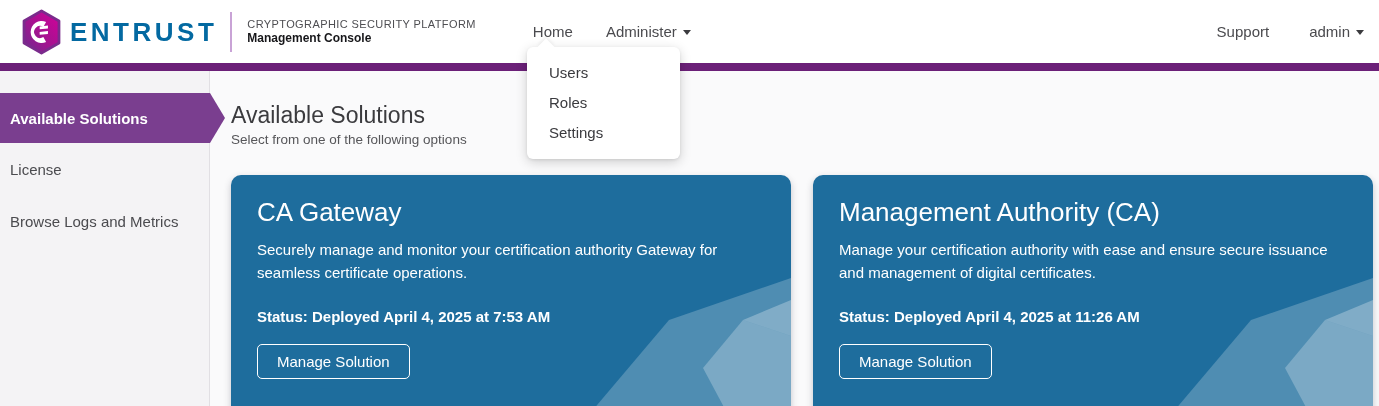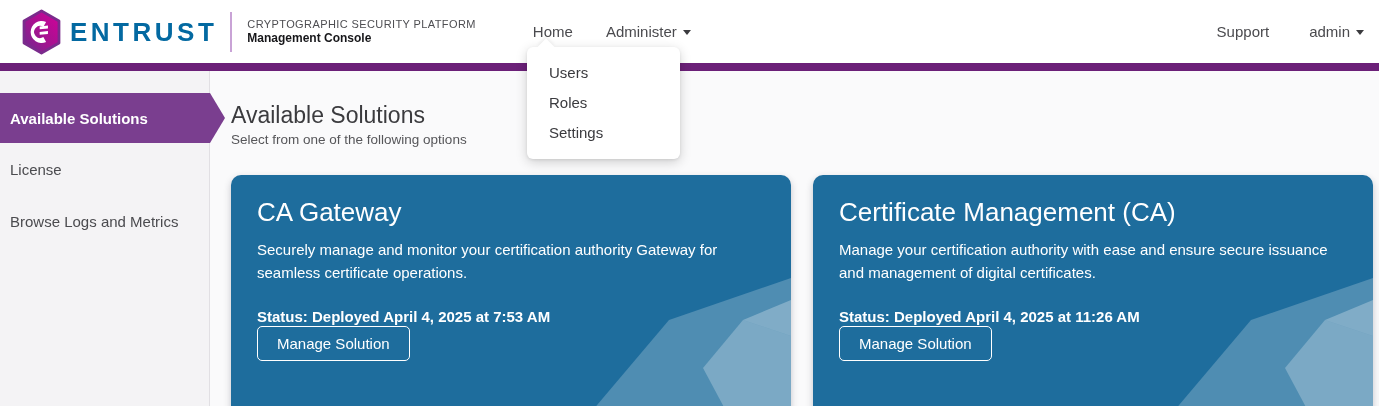--- a/index.html
+++ b/index.html
@@ -74,21 +74,21 @@
     color: #FFFFFF; padding: 22px 26px; position: relative; overflow: hidden;
     box-shadow: 0 3px 7px rgba(40,40,60,0.25);
   }
   .card-title { font-size: 26px; font-weight: 400; line-height: 1.2; position: relative; z-index: 2; }
   .card-desc {
     font-size: 15px; line-height: 1.55; margin-top: 9px; max-width: 545px;
     position: relative; z-index: 2;
   }
   .card-status { font-size: 15px; margin-top: 24px; position: relative; z-index: 2; font-weight: bold; }
   .card-button {
-    margin-top: 1px; background: transparent; border: 1px solid #FFFFFF;
+    margin-top: 19px; background: transparent; border: 1px solid #FFFFFF;
     color: #FFFFFF; border-radius: 5px; padding: 8px 19px; font-size: 15px;
     font-family: "Liberation Sans", sans-serif; cursor: pointer;
     position: relative; z-index: 2; display: inline-block;
   }
   .card-decoration { position: absolute; right: 0; bottom: 0; width: 210px; height: 150px; z-index: 1; }
 
   
   .dropdown {
     position: absolute; left: 527px; top: 47px; width: 153px;
     background: #FFFFFF; border-radius: 6px; padding: 11px 0;
@@ -178,21 +178,21 @@
         <div class="card-status">Status: Deployed April 4, 2025 at 7:53 AM</div>
         <button class="card-button">Manage Solution</button>
         <svg class="card-decoration" viewBox="0 0 210 150" preserveAspectRatio="none">
           <polygon points="0,150 88,46 210,4 210,150" fill="rgba(255,255,255,0.22)"></polygon>
           <polygon points="122,94 162,46 210,62 210,134 152,150" fill="rgba(255,255,255,0.25)"></polygon>
           <polygon points="162,46 210,26 210,62" fill="rgba(255,255,255,0.28)"></polygon>
         </svg>
       </div>
 
       <div class="solution-card">
-        <div class="card-title">Certificate Management (CA)</div>
+        <div class="card-title">Management Authority (CA)</div>
         <div class="card-desc">Manage your certification authority with ease and ensure secure issuance and management of digital certificates.</div>
         <div class="card-status">Status: Deployed April 4, 2025 at 11:26 AM</div>
         <button class="card-button">Manage Solution</button>
         <svg class="card-decoration" viewBox="0 0 210 150" preserveAspectRatio="none">
           <polygon points="0,150 88,46 210,4 210,150" fill="rgba(255,255,255,0.22)"></polygon>
           <polygon points="122,94 162,46 210,62 210,134 152,150" fill="rgba(255,255,255,0.25)"></polygon>
           <polygon points="162,46 210,26 210,62" fill="rgba(255,255,255,0.28)"></polygon>
         </svg>
       </div>
 

